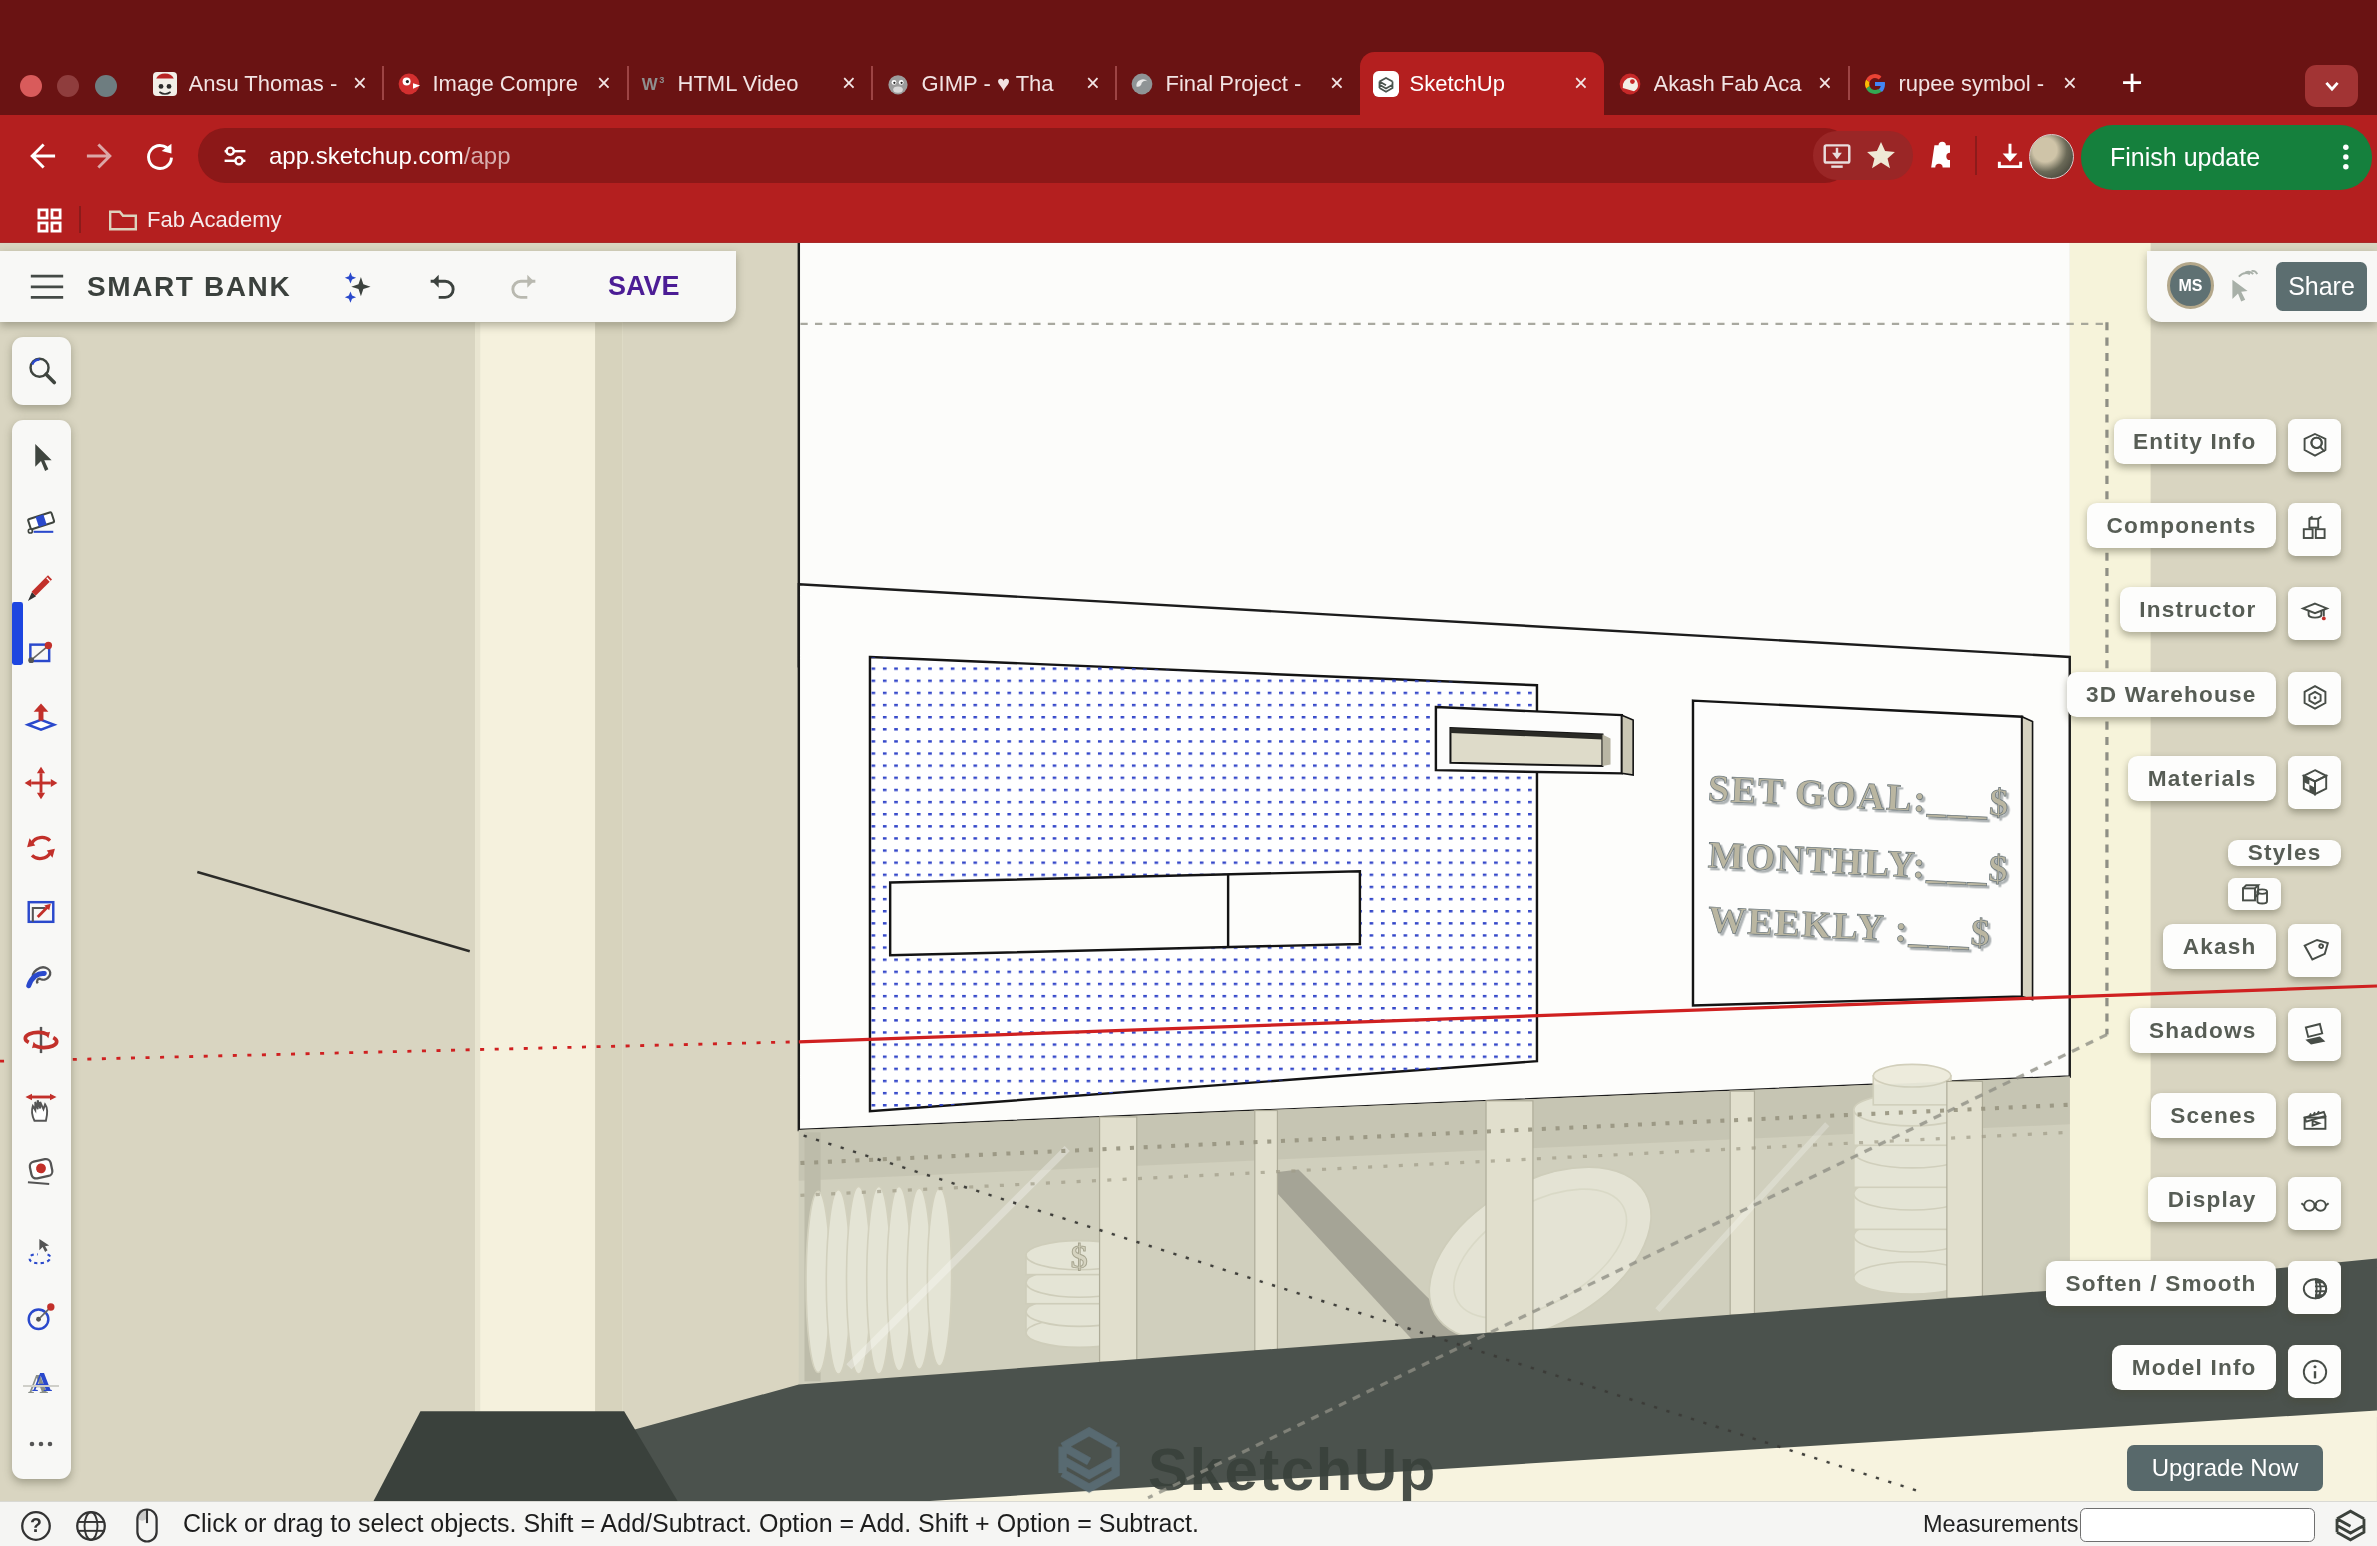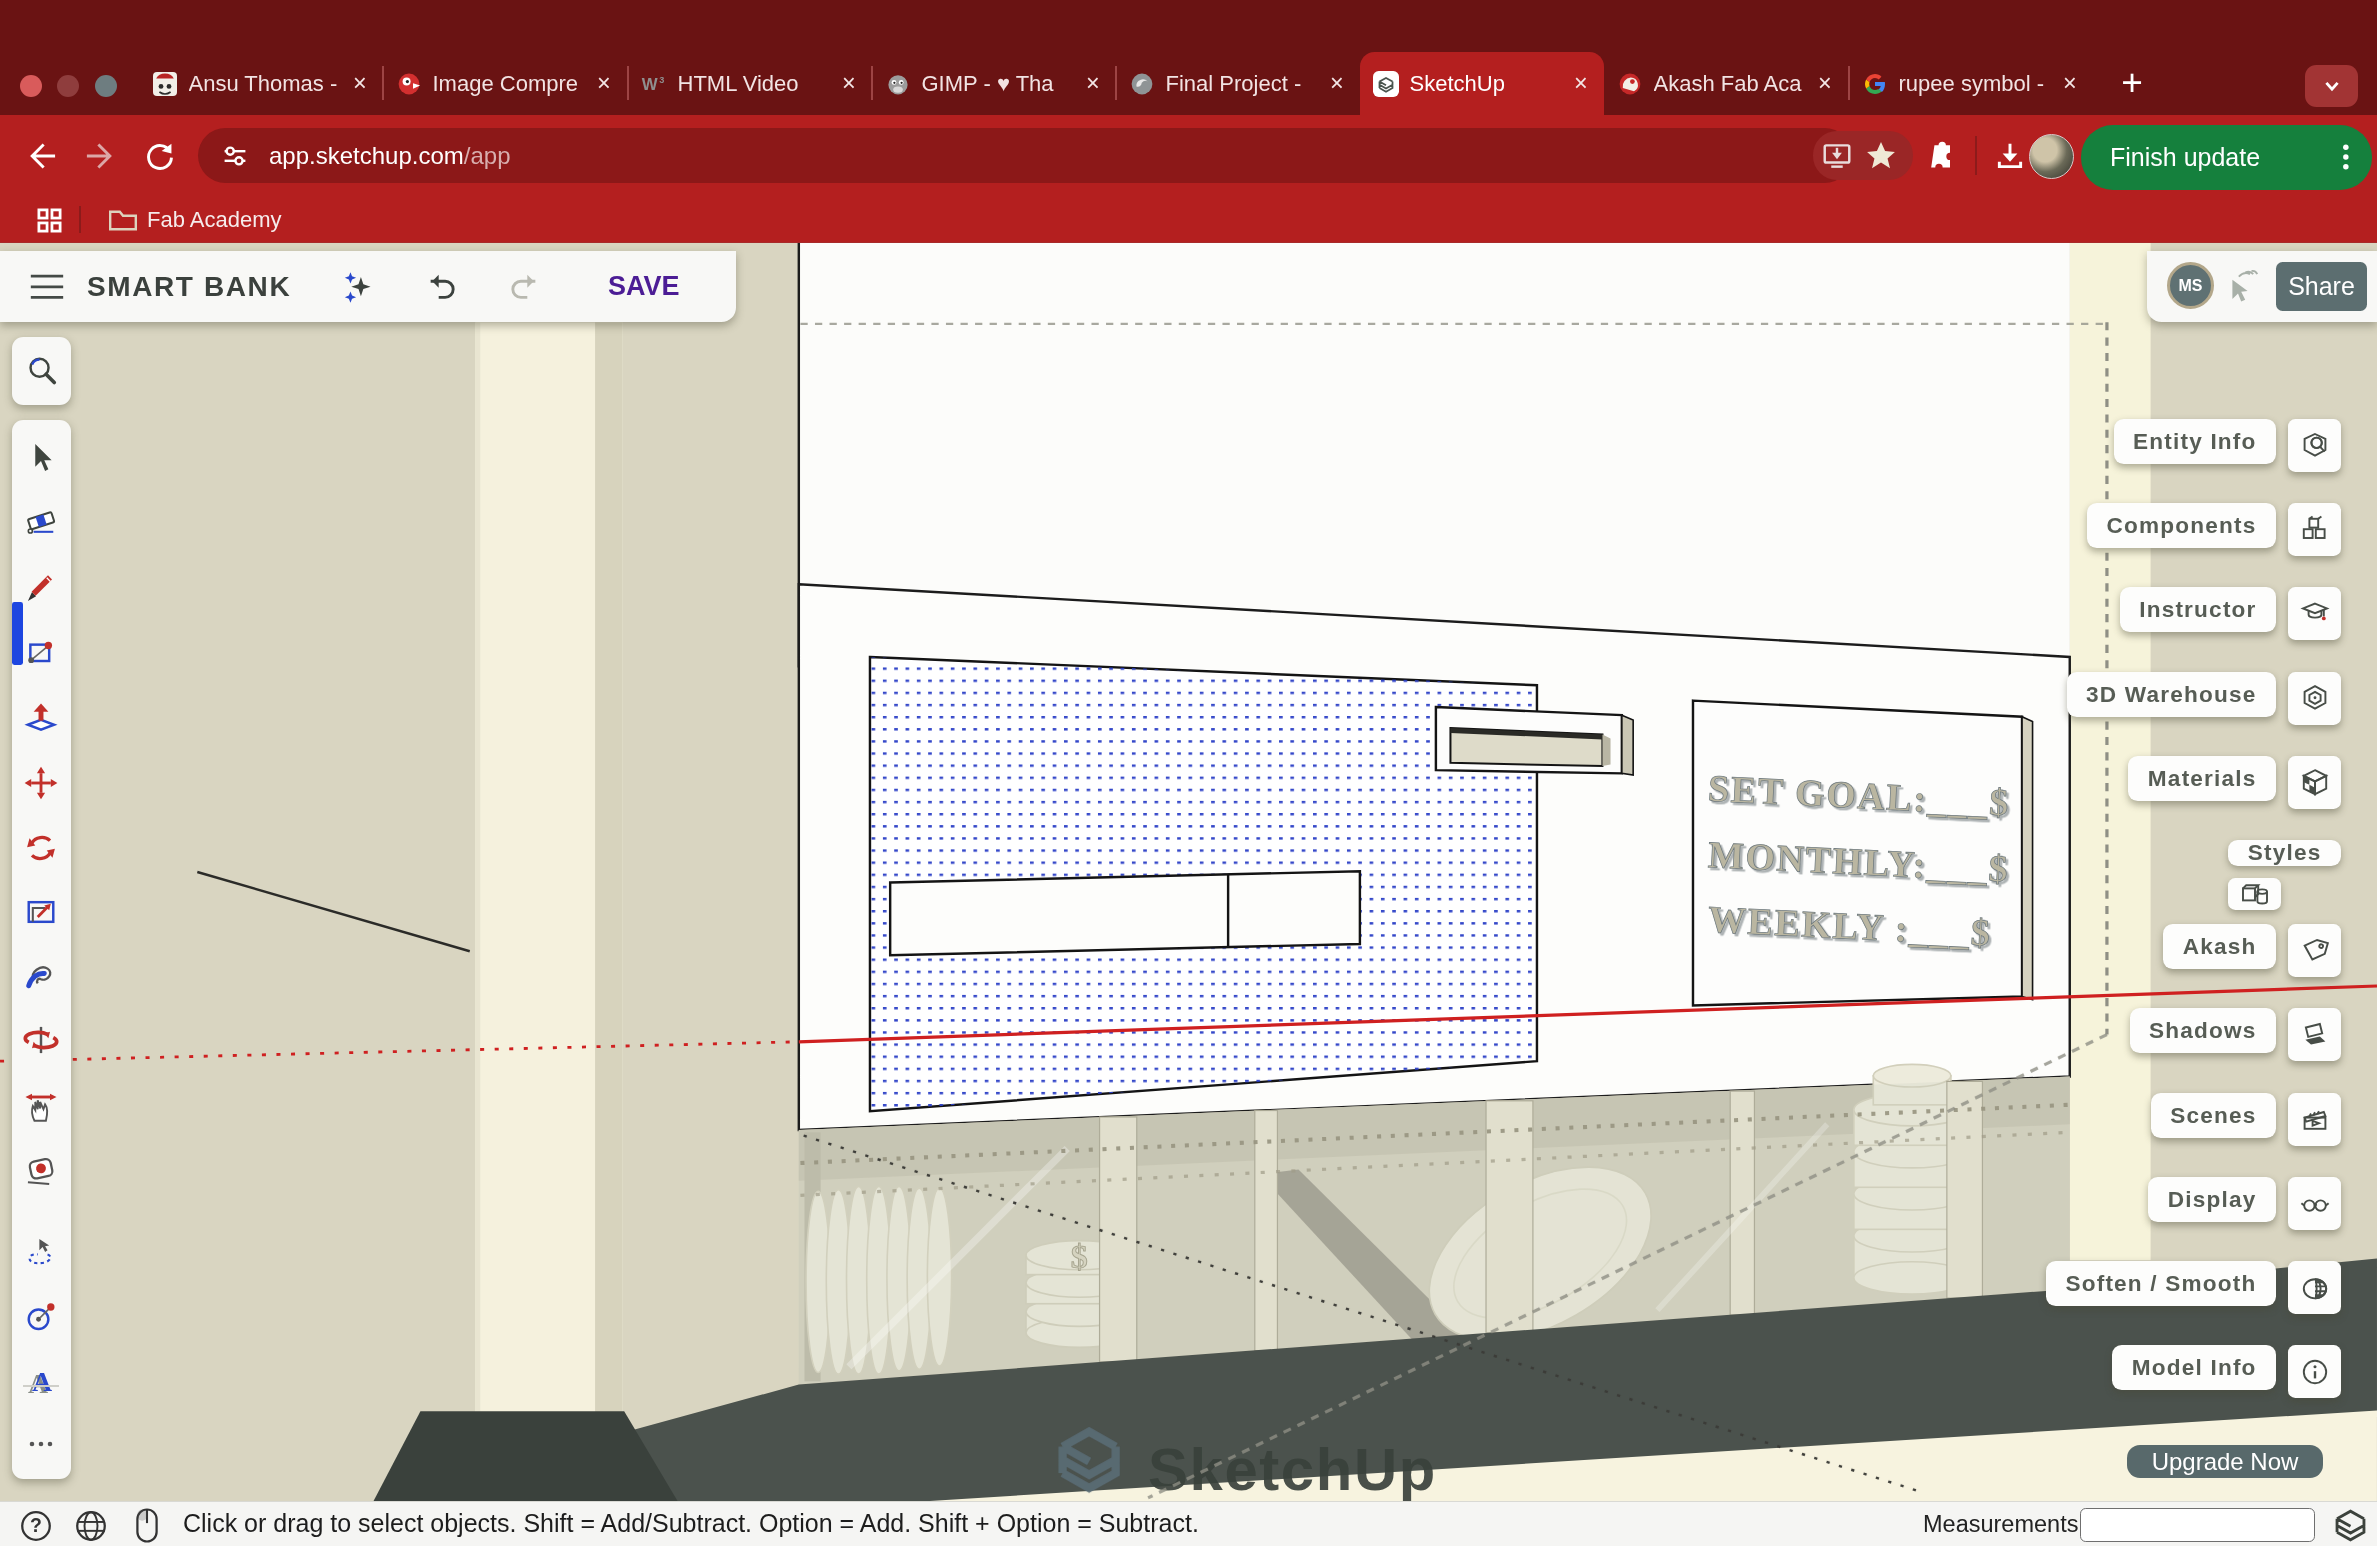--- a/index.html
+++ b/index.html
@@ -59,21 +59,21 @@
 .tool{position:absolute;left:11.3px;width:36px;height:36px}
 #activebar{position:absolute;left:0;top:182px;width:10.5px;height:63px;background:#1d46e0;border-radius:2.4px}
 #tooldiv{position:absolute;left:11.3px;top:965px;width:36px;height:2.4px;background:#cfcfc9}
 
 .rrow{position:absolute;right:36px;display:flex;align-items:flex-start;gap:12px;height:53px}
 .rpill{background:#fdfdfc;border-radius:9.7px;box-shadow:0 3.2px 7.3px rgba(70,70,50,.4);
   padding:0 19.4px;height:45px;display:flex;align-items:center;font-size:22.6px;font-weight:bold;color:#575d55;
   letter-spacing:1.2px;white-space:nowrap}
 .ricon{width:53px;height:53px;background:#fdfdfc;border-radius:7.3px;box-shadow:0 3.2px 7.3px rgba(70,70,50,.4);
   display:flex;align-items:center;justify-content:center}
-#upgrade{position:absolute;left:2127px;top:1202px;width:196px;height:33px;background:#58696b;border-radius:13px;
+#upgrade{position:absolute;left:2127px;top:1202px;width:196px;height:46px;background:#58696b;border-radius:7px;
   color:#fff;font-size:24px;display:flex;align-items:center;justify-content:center}
 
 
 #statusbar{position:absolute;left:0;top:1501px;width:2377px;height:45px;background:#f5f5f3;border-top:0.8px solid #d9d9d4}
 #statusbar .hint{position:absolute;left:183px;top:7.3px;font-size:25px;color:#1d1d1d}
 #measlbl{position:absolute;left:1923px;top:9px;font-size:23.5px;color:#232323}
 #measinput{position:absolute;left:2080px;top:5.7px;width:235px;height:34px;border:1.6px solid #6f6f6f;
   border-radius:5.7px;background:#fff;font-size:21px;padding:0 8px;font-family:"Liberation Sans",sans-serif}
 svg{display:block}
 </style>

